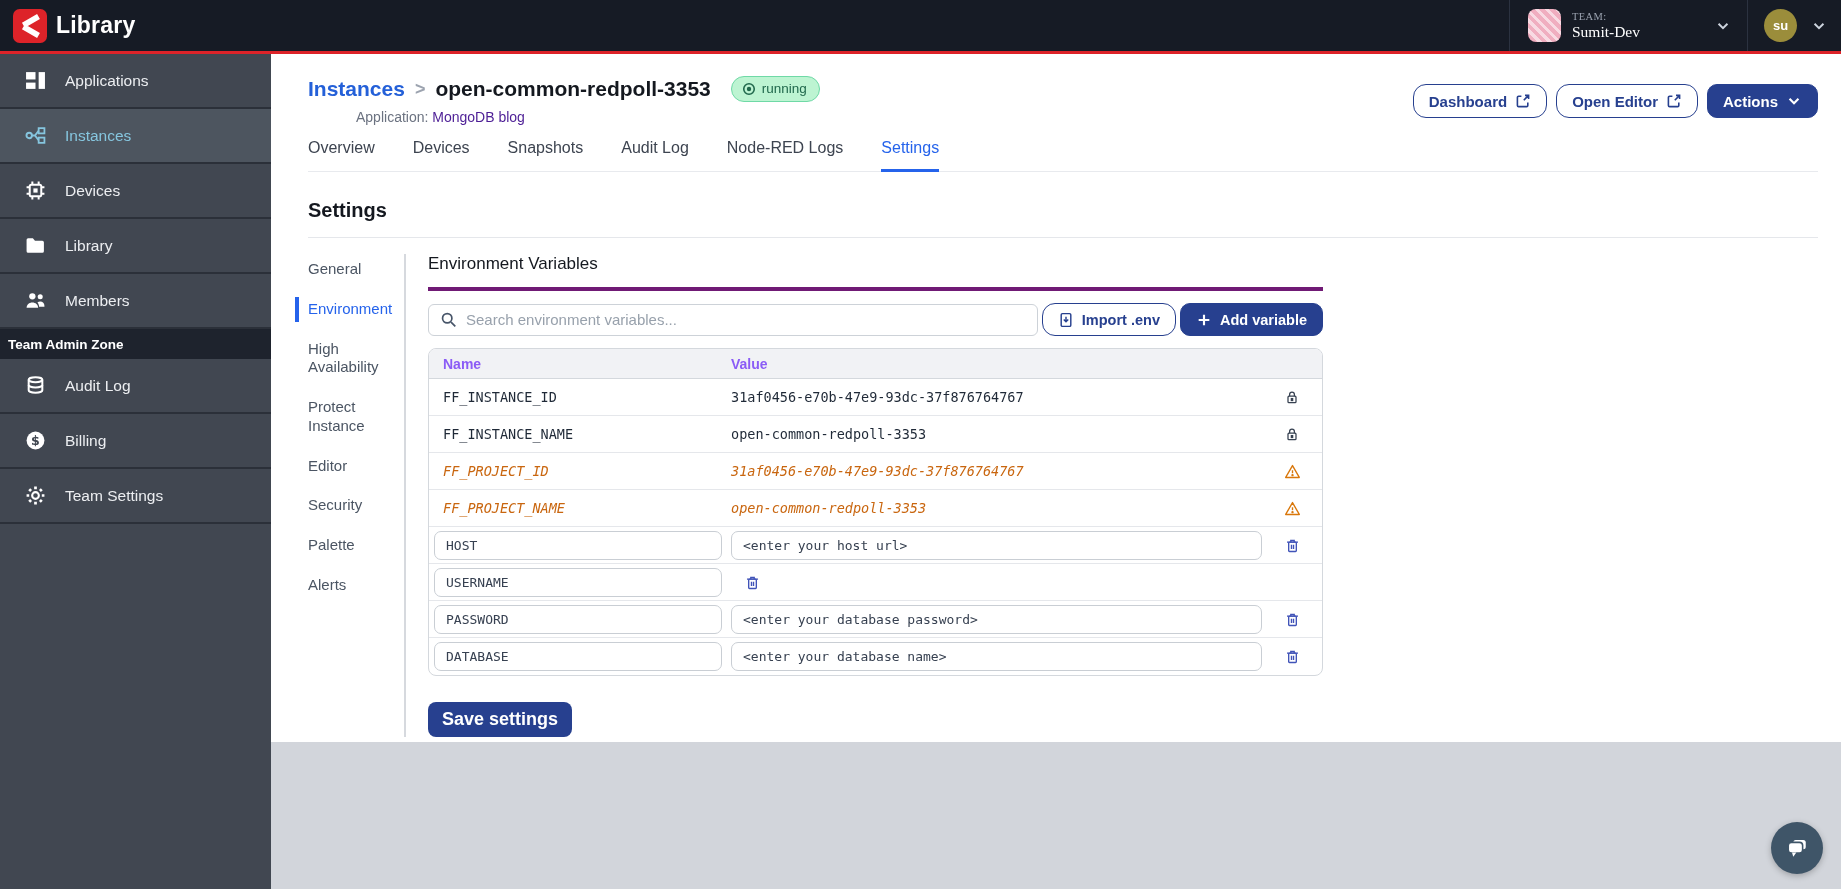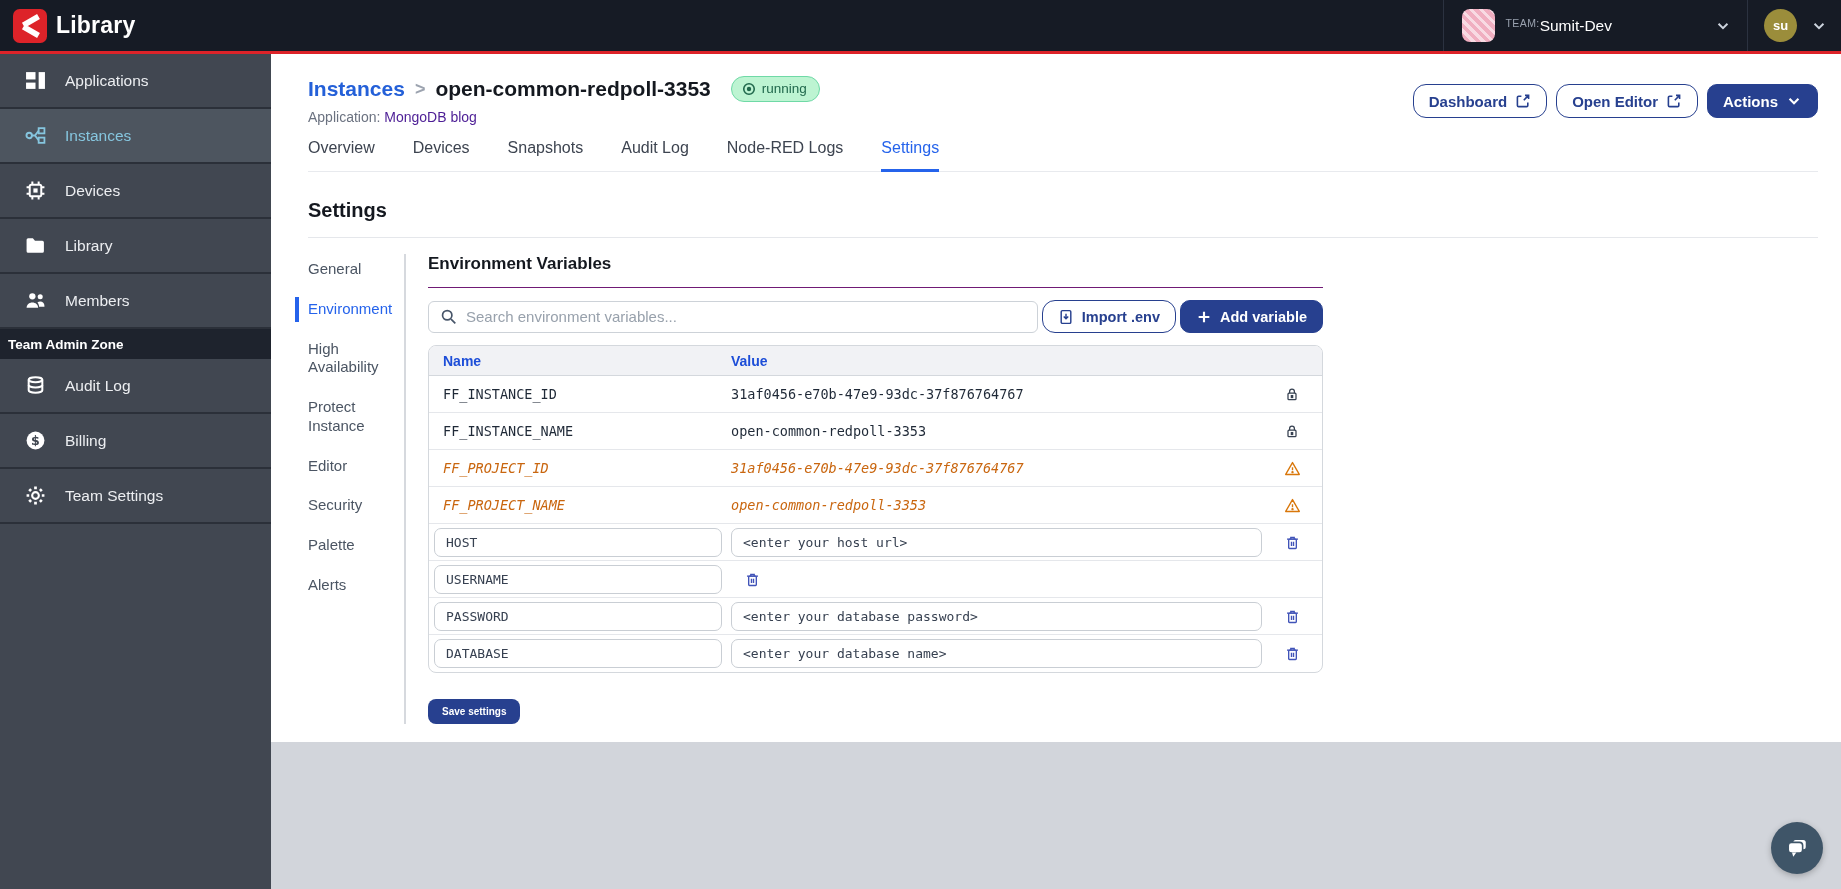--- a/index.html
+++ b/index.html
@@ -20,21 +20,21 @@
   .brand-name { color:#fff; font-size:23px; font-weight:700; letter-spacing:.2px; }
   .topbar-right { display:flex; align-items:center; height:100%; }
   .team-selector {
     display:flex; align-items:center; gap:11px; height:100%;
     padding:0 16px 0 18px; border-left:1px solid #2b3240; cursor:pointer;
   }
   .team-avatar {
     width:33px; height:33px; border-radius:8px; background:#f0aec0;
     background-image:repeating-linear-gradient(45deg, rgba(255,255,255,.55) 0 3px, rgba(0,0,0,0) 3px 7px);
   }
-  .team-meta { display:flex; flex-direction:row; line-height:1.15; margin-right:92px; }
+  .team-meta { display:flex; flex-direction:column; line-height:1.15; margin-right:64px;font-family:Liberation Serif, serif; }
   .team-label { color:#9aa2af; font-size:10.5px; letter-spacing:.4px; }
   .team-name { color:#fff; font-size:15.5px; }
   .user-menu {
     display:flex; align-items:center; gap:14px; height:100%;
     padding:0 14px 0 16px; border-left:1px solid #2b3240; cursor:pointer;
   }
   .user-avatar {
     width:33px; height:33px; border-radius:50%; background:#9b8d3b;
     color:#fff; font-size:13px; font-weight:700;
     display:flex; align-items:center; justify-content:center;
@@ -69,21 +69,21 @@
   .crumb-link { color:#2460d8; font-size:21px; font-weight:700; cursor:pointer; }
   .crumb-sep { color:#9ca3af; font-size:18px; font-weight:600; }
   .crumb-current { color:#14181f; font-size:21px; font-weight:700; }
   .status-badge {
     margin-left:10px; display:inline-flex; align-items:center; gap:6px;
     background:#bdf4d2; border:1px solid #6fd9a6; color:#20684c;
     font-size:13.5px; padding:4px 12px 5px 10px; border-radius:999px;
   }
   .status-badge svg { width:14px; height:14px; stroke:#20684c; fill:none; stroke-width:1.8; }
   .app-line { margin-top:7px; font-size:14px; }
-  .app-line .lbl { color:#6b7280; }
+  .app-line .lbl { color:#6b7280;margin-left:48px; }
   .app-line .lnk { color:#4c1d95; cursor:pointer; }
   .head-buttons { display:flex; align-items:center; gap:9px; padding-top:8px; }
   .btn { display:inline-flex; align-items:center; gap:8px; cursor:pointer;
          font-size:15px; font-weight:700; height:34px; padding:0 15px; border-radius:13px; }
   .btn-outline { background:#fff; border:1.5px solid #27408f; color:#27408f; }
   .btn-fill { background:#27408f; border:1.5px solid #27408f; color:#fff; border-radius:10px; }
   .btn svg { width:16px; height:16px; }
   .ext-ic { fill:none; stroke:#27408f; stroke-width:2; }
   .chev-w { fill:none; stroke:#fff; stroke-width:2.4; }
   
@@ -92,55 +92,55 @@
   .tab.active { color:#2563eb; border-bottom-color:#2563eb; }
   
   .settings-title { margin-top:27px; font-size:20px; font-weight:700; color:#14181f; }
   .settings-hr { margin-top:15px; border:none; border-top:1px solid #e5e7eb; }
   .settings-grid { display:flex; margin-top:16px; }
   .subnav { width:98px; flex:none; border-right:2px solid #d6d9de; padding-top:6px; min-height:352px; }
   .subnav-item { position:relative; font-size:15px; color:#4b5563; line-height:1.25; margin-bottom:21px; cursor:pointer; width:86px; }
   .subnav-item.active { color:#2563eb; }
   .subnav-item.active::before { content:''; position:absolute; left:-13px; top:-3px; bottom:-3px; width:4px; background:#2563eb; }
   .env-panel { width:895px; margin-left:22px; }
-  .env-title { font-size:17px; font-weight:700; color:#14181f; padding-bottom:13px; border-bottom:1px solid #701a75; }
+  .env-title { font-size:17px; font-weight:400; color:#14181f; padding-bottom:13px; border-bottom:4px solid #701a75; }
   .env-toolbar { display:flex; align-items:center; gap:4px; margin-top:12px; }
   .searchbox {
     flex:1; height:32px; border:1px solid #cdd2d8; border-radius:6px;
     display:flex; align-items:center; gap:9px; padding:0 11px; background:#fff;
   }
   .searchbox svg { width:17px; height:17px; fill:none; stroke:#475569; stroke-width:2; flex:none; }
   .searchbox input { border:none; outline:none; flex:1; font-size:15px; color:#374151; font-family:"Liberation Sans", sans-serif; }
   .searchbox input::placeholder { color:#98a1ac; }
   .btn-sm { height:33px; font-size:14.5px; }
   .imp-ic { fill:none; stroke:#27408f; stroke-width:1.8; }
   .plus-ic { fill:none; stroke:#fff; stroke-width:2.4; }
   
   .env-table { margin-top:12px; border:1px solid #d4d8dd; border-radius:8px; overflow:hidden; background:#fff; }
   .t-head { display:flex; align-items:center; height:30px; background:#f1f2f5; border-bottom:1px solid #d4d8dd;
-            font-size:14px; font-weight:700; color:#1d4ed8; }
+            font-size:14px; font-weight:700; color:#8b5cf6; }
   .col-name { width:302px; flex:none; padding-left:14px; }
   .col-value { flex:1; }
   .col-icon { width:60px; flex:none; display:flex; align-items:center; justify-content:center; }
   .t-row { display:flex; align-items:center; height:37px; border-bottom:1px solid #e5e7eb;
            font-family:"DejaVu Sans Mono", monospace; font-size:13.5px; color:#1f2937; }
   .t-row:last-child { border-bottom:none; }
   .t-row.deprecated { color:#c9660f; font-style:italic; }
   .lock-ic { fill:none; stroke:#374151; stroke-width:1.6; width:16px; height:16px; }
   .warn-ic { fill:none; stroke:#d9770b; stroke-width:1.6; width:17px; height:17px; }
   .trash-ic { fill:none; stroke:#4053b8; stroke-width:1.6; width:17px; height:17px; cursor:pointer; }
   .t-row input {
     height:29px; border:1px solid #c9ced4; border-radius:7px; padding:0 11px;
     font-family:"DejaVu Sans Mono", monospace; font-size:13px; color:#374151; outline:none; background:#fff;
   }
   .in-name { width:288px; margin-left:5px; flex:none; }
   .in-value { flex:1; margin-left:9px; }
   .save-btn {
     margin-top:26px; display:inline-flex; align-items:center; background:#27408f; color:#fff;
-    font-size:10px; font-weight:700; padding:7px 14px; border-radius:8px; cursor:pointer;
+    font-size:18px; font-weight:700; padding:7px 14px; border-radius:8px; cursor:pointer;
   }
   
   .chat-fab {
     position:absolute; left:1771px; top:822px; width:52px; height:52px; border-radius:50%;
     background:#3f5568; display:flex; align-items:center; justify-content:center;
     box-shadow:0 2px 6px rgba(0,0,0,.25); cursor:pointer; z-index:40;
   }
 </style>
 </head>
 <body>

